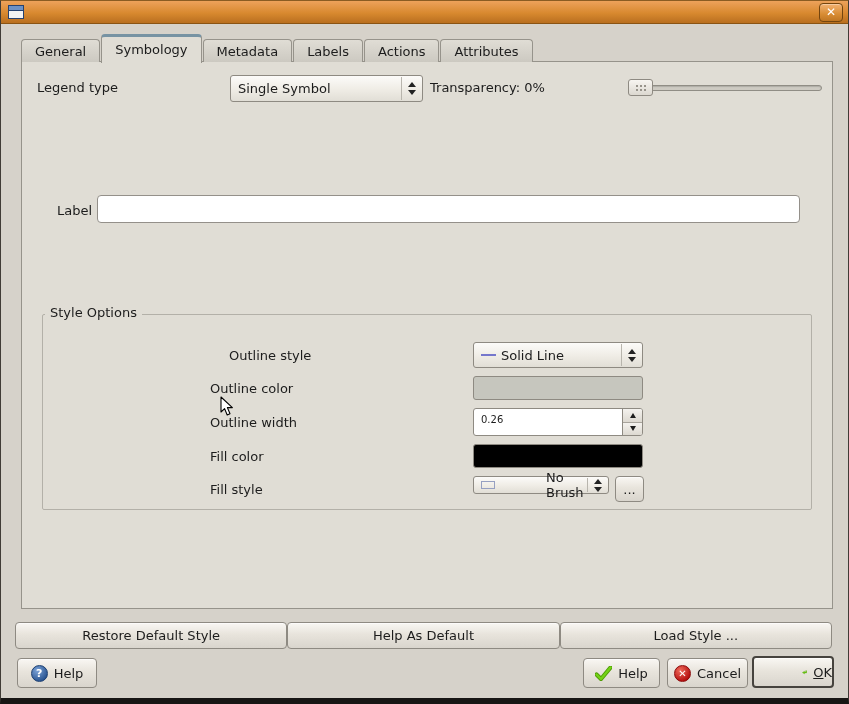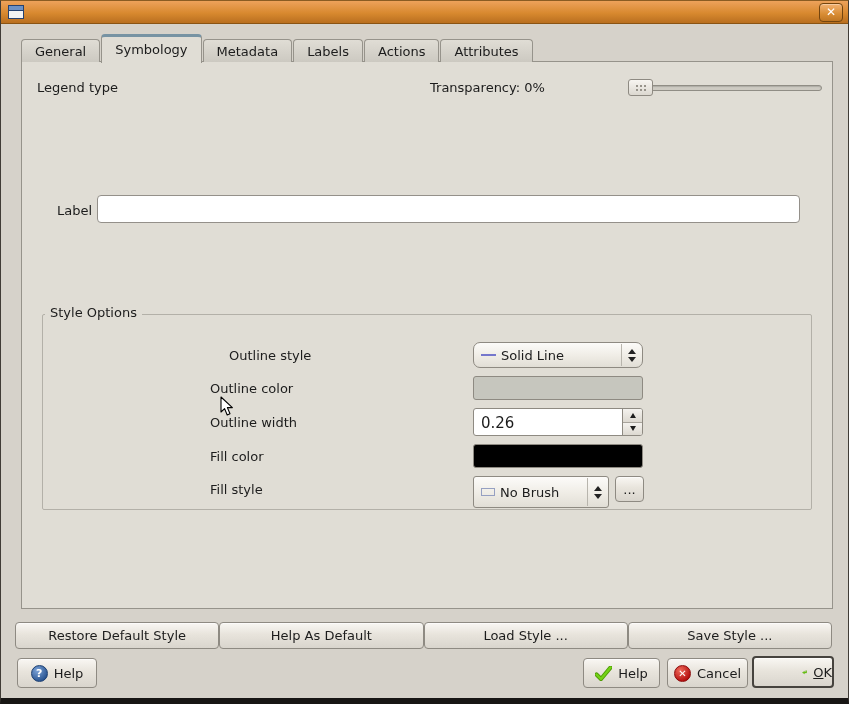--- a/index.html
+++ b/index.html
@@ -89,21 +89,21 @@
     font-size: 13px; cursor: default;
     box-shadow: inset 0 1px 0 rgba(255,255,255,.6);
   }
   .btn-default { border: 2px solid #46433e; }
 
   
   .color-btn { position: absolute; border: 1px solid #8e8a82; border-radius: 3px; cursor: default; }
 
   
   .spinbox { position: absolute; background: #fff; border: 1px solid #8e8a82; border-radius: 3px; display: flex; }
-  .spin-value { flex: 1; padding: 5px 7px; font-size: 15px; }
+  .spin-value { flex: 1; padding: 5px 7px; font-size: 10px; }
   .spin-buttons { width: 20px; display: flex; flex-direction: column; border-left: 1px solid #8e8a82; }
   .spin-btn {
     flex: 1; background: linear-gradient(#f4f2ee, #ddd9d1);
     display: flex; align-items: center; justify-content: center; cursor: default;
   }
   .spin-btn.up { border-bottom: 1px solid #a8a49c; border-radius: 0 2px 0 0; }
   .spin-btn.down { border-radius: 0 0 2px 0; }
   .spin-tri-up { width:0; height:0; border-left:3.5px solid transparent; border-right:3.5px solid transparent; border-bottom:5px solid #1d1d1d; }
   .spin-tri-down { width:0; height:0; border-left:3.5px solid transparent; border-right:3.5px solid transparent; border-top:5px solid #1d1d1d; }
 
@@ -183,36 +183,43 @@
       </div>
     <div class="tab">
         <span>Attributes</span>
       </div>
   </div>
 
   <div class="page">
 
     <div class="form-label" style="left:15px; top:18px;">Legend type</div>
 
+    <div class="combo" style="left:208px; top:13px; width:193px; height:27px;">
+      <span>Single Symbol</span>
+      <span class="combo-arrows">
+          <span class="tri-up"></span>
+          <span class="tri-down"></span>
+        </span>
+    </div>
 
     <div class="form-label" style="left:408px; top:18px;">Transparency: 0%</div>
 
     <div class="slider" style="left:606px; top:17px; width:195px; height:18px;">
       <div class="slider-track"></div>
       <div class="slider-handle"></div>
     </div>
 
     <div class="form-label" style="left:35px; top:141px;">Label</div>
     <input class="text-input" style="left: 75px; top: 133px; width: 703px; height: 28px;" value="">
 
     <div class="groupbox" style="left:20px; top:252px; width:770px; height:196px;">
       <div class="groupbox-title">Style Options</div>
 
       <div class="form-label" style="left:167px; top:33px;margin-left:19px;">Outline style</div>
-      <div class="combo" style="left:430px; top:27px; width:170px; height:26px;border-radius:7px;">
+      <div class="combo" style="left:430px; top:27px; width:170px; height:26px;">
         <span class="solid-line-glyph"></span>
         <span>Solid Line</span>
         <span class="combo-arrows">
             <span class="tri-up"></span>
             <span class="tri-down"></span>
           </span>
       </div>
 
       <div class="form-label" style="left:167px; top:66px;">Outline color</div>
       <div class="color-btn" style="left: 430px; top: 61px; width: 170px; height: 24px; background-color: rgb(198, 198, 190);"></div>
@@ -227,21 +234,21 @@
           <span class="spin-btn down">
               <span class="spin-tri-down"></span>
             </span>
         </span>
       </div>
 
       <div class="form-label" style="left:167px; top:134px;">Fill color</div>
       <div class="color-btn" style="left: 430px; top: 129px; width: 170px; height: 24px; background-color: rgb(0, 0, 0);"></div>
 
       <div class="form-label" style="left:167px; top:167px;">Fill style</div>
-      <div class="combo" style="left:430px; top:161px; width:136px; height:32px;">
+      <div class="combo" style="left:430px; top:161px; width:136px; height:18px;gap:46px;">
         <span class="no-brush-glyph"></span>
         <span>No Brush</span>
         <span class="combo-arrows">
             <span class="tri-up"></span>
             <span class="tri-down"></span>
           </span>
       </div>
       <div class="btn" style="position:absolute; left:572px; top:161px; width:29px; height:26px;">
         <span>...</span>
       </div>
@@ -251,23 +258,20 @@
   <div class="style-buttons-row">
     <div class="btn">
         <span>Restore Default Style</span>
       </div>
     <div class="btn">
         <span>Help As Default</span>
       </div>
     <div class="btn">
         <span>Load Style ...</span>
       </div>
-    <div class="btn">
-        <span>Save Style ...</span>
-      </div>
   </div>
 
   <div class="btn" style="position:absolute; left:16px; top:657px; width:80px; height:30px;">
     <span class="icon-circle help-glyph">?</span>
     <span>Help</span>
   </div>
 
   <div class="btn" style="position:absolute; left:582px; top:657px; width:77px; height:30px;">
     <svg width="17" height="15" viewBox="0 0 17 15">
       <path d="M1.5 8.5 L6 13 L15.5 1.5" fill="none" stroke="#4e9a06" stroke-width="4.2" stroke-linecap="round" stroke-linejoin="round"></path>

